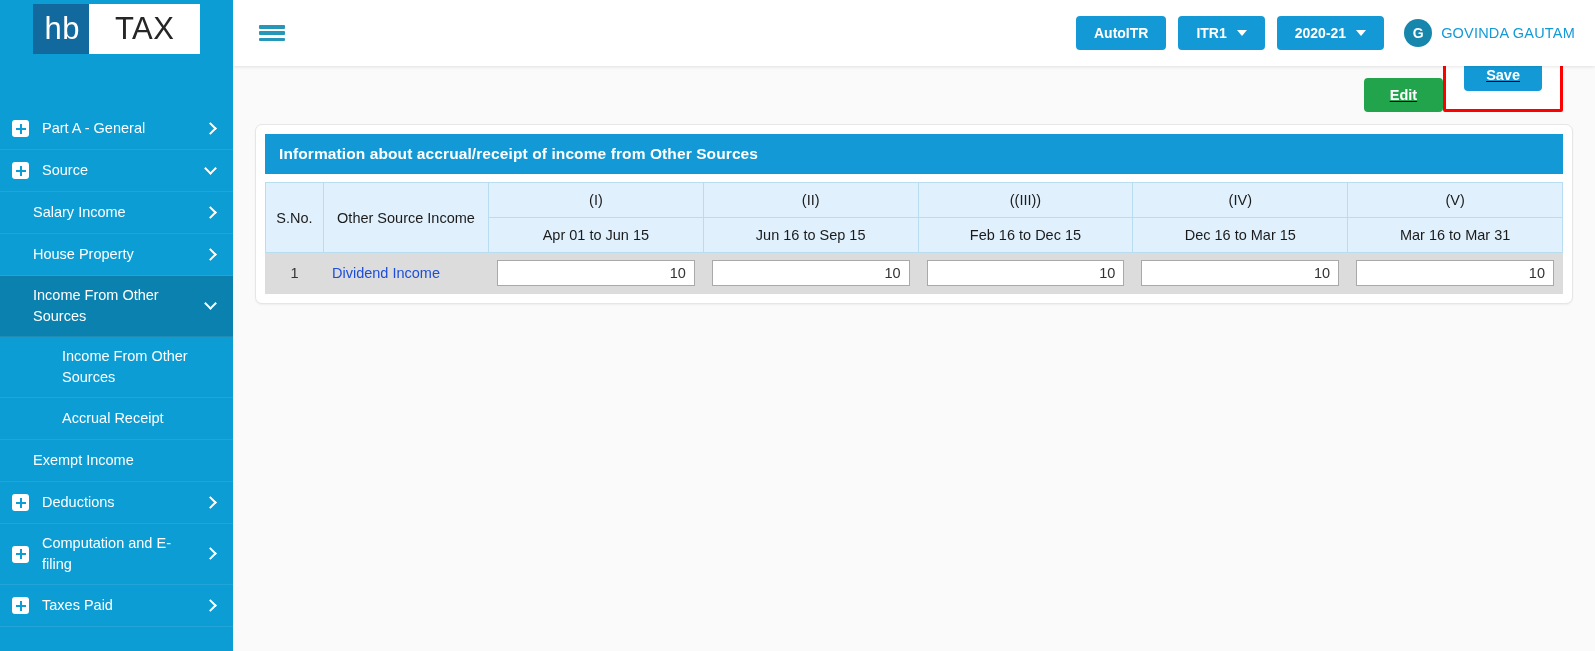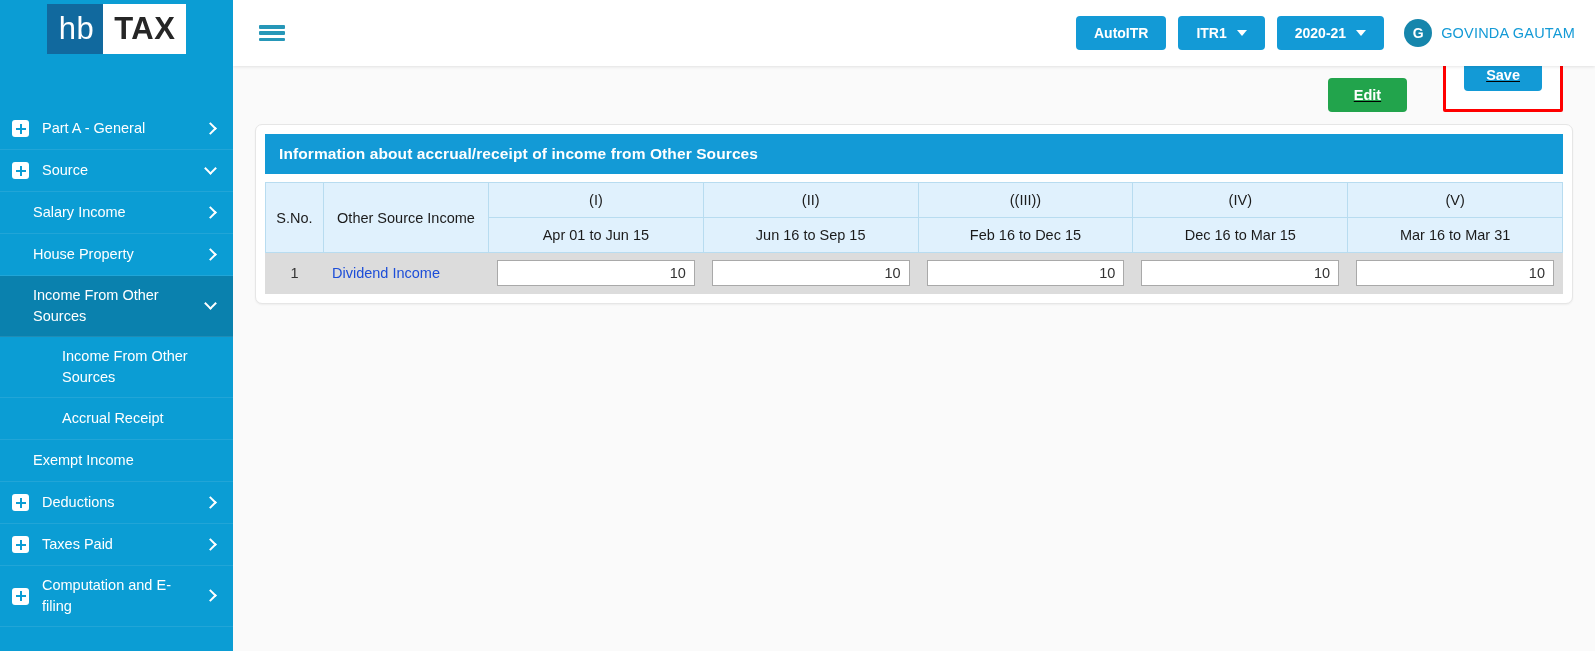--- a/index.html
+++ b/index.html
@@ -44,23 +44,23 @@
     line-height: 50px;
     padding: 0 9px 0 12px;
     letter-spacing: .5px;
     font-weight: 400;
   }
   .logo-tax {
     background: #ffffff;
     color: #262626;
     font-size: 31px;
     line-height: 50px;
-    padding: 0 11px;
+    padding: 0 26px;
     letter-spacing: .5px;
-    font-weight: 700;
+    font-weight: 400;
   }
 
   .nav { margin-top: 52px; }
 
   .nav-item {
     position: relative;
     display: flex;
     align-items: center;
     min-height: 42px;
     padding: 9px 16px 9px 12px;
@@ -224,21 +224,20 @@
     padding: 9px 26px;
     cursor: pointer;
     font-family: "Liberation Sans", sans-serif;
   }
   .save-wrap {
     position: relative;
     padding: 18px;
     border: 3px solid #ff0000;
     border-radius: 2px;
     background: #ffffff;
-    margin-left: 36px;
   }
   .btn-save {
     background: #139ad6;
     color: #ffffff;
     border: none;
     border-radius: 4px;
     font-size: 14.5px;
     font-weight: bold;
     padding: 8px 22px;
     cursor: pointer;
@@ -370,27 +369,27 @@
       </div>
 
       <div class="nav-item">
         <span class="plus-box"></span>
         <span class="nav-label">Deductions</span>
         <span class="chev"></span>
       </div>
 
       <div class="nav-item">
         <span class="plus-box"></span>
-        <span class="nav-label">Taxes Paid</span>
+        <span class="nav-label">Computation and E-filing</span>
         <span class="chev"></span>
       </div>
 
       <div class="nav-item">
         <span class="plus-box"></span>
-        <span class="nav-label">Computation and E-filing</span>
+        <span class="nav-label">Taxes Paid</span>
         <span class="chev"></span>
       </div>
 
     </nav>
   </aside>
 
   <div class="main">
 
     <header class="topbar">
       <div class="hamburger">

